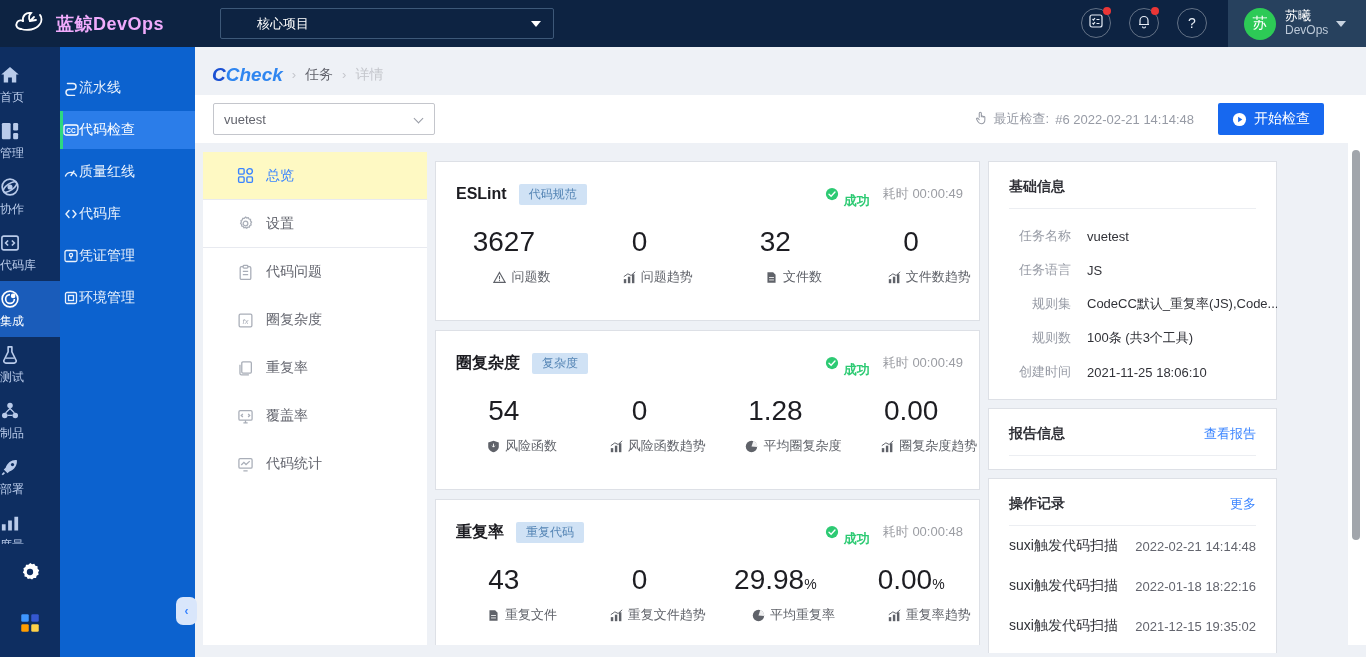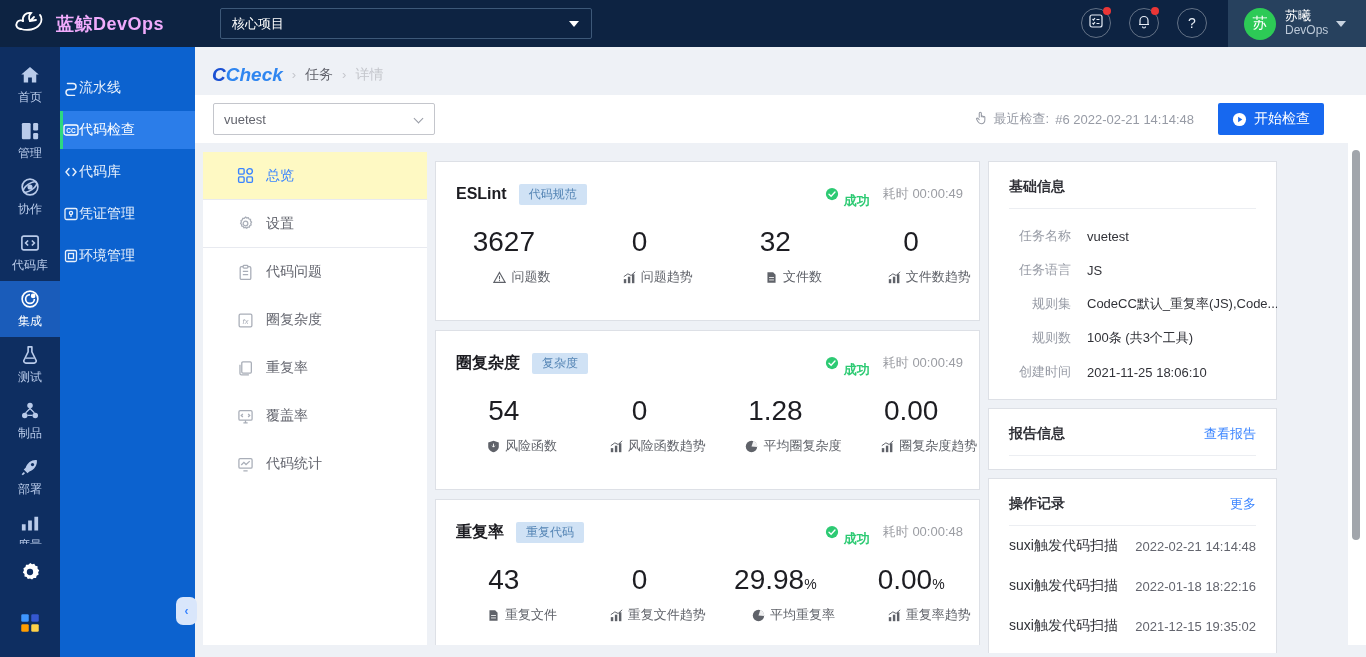--- a/index.html
+++ b/index.html
@@ -4,35 +4,35 @@
 <style>
   * { margin:0; padding:0; box-sizing:border-box; }
   html,body { width:1366px; height:657px; }
   body { font-family:"Liberation Sans","DejaVu Sans",sans-serif; background:#eef1f6; }
   #app { position:relative; width:1366px; height:657px; overflow:hidden; background:#eef1f6; }
 
   
   .topbar { position:absolute; left:0; top:0; width:1366px; height:47px; background:#0d2342; z-index:30; }
   .logo { position:absolute; left:14px; top:0; height:47px; display:flex; align-items:center; gap:8px; color:#fff; }
   .logo-text { font-size:18px; font-weight:600; letter-spacing:.5px; color:#f0abfc; }
-  .proj-select { position:absolute; left:220px; top:8px; width:372px; height:31px; border:1px solid #3d5878; border-radius:2px; display:flex; align-items:center; cursor:pointer; }
+  .proj-select { position:absolute; left:220px; top:8px; width:334px; height:31px; border:1px solid #3d5878; border-radius:2px; display:flex; align-items:center; cursor:pointer;padding-left:25px; }
   .proj-select .lbl { margin-left:11px; font-size:13px; color:#fff; }
   .caret-down { width:0; height:0; border-left:5px solid transparent; border-right:5px solid transparent; border-top:6px solid #fff; position:absolute; right:12px; top:12px; }
   .tb-iconbtn { position:absolute; top:8px; width:30px; height:30px; border:1px solid rgba(255,255,255,.35); border-radius:50%; display:flex; align-items:center; justify-content:center; color:#e8eef7; cursor:pointer; }
   .tb-iconbtn .dot { position:absolute; right:-1px; top:-2px; width:8px; height:8px; border-radius:50%; background:#ea3636; }
   .userbox { position:absolute; left:1228px; top:0; width:138px; height:47px; background:#27415e; display:flex; align-items:center; cursor:pointer; }
   .avatar { width:32px; height:32px; margin-left:16px; border-radius:50%; background:#2dca56; color:#fff; font-size:15px; display:flex; align-items:center; justify-content:center; }
   .user-meta { margin-left:9px; line-height:1.15; }
   .user-name { font-size:13px; color:#fff; }
   .user-org { font-size:12px; color:#bcc9d8; }
   .user-caret { width:0;height:0;border-left:5px solid transparent;border-right:5px solid transparent;border-top:6px solid #c8d3e0; margin-left:8px; }
 
   
   .sb1 { position:absolute; left:0; top:47px; width:60px; height:610px; background:#0e2e61; z-index:20; padding-top:10px; }
-  .sb1-item { width:60px; height:56px; display:flex; flex-direction:column; align-items:center; justify-content:center; gap:4px; color:#b9cbea; font-size:12px; cursor:pointer; }
+  .sb1-item { width:60px; height:56px; display:flex; flex-direction:column; justify-content:center; gap:4px; color:#b9cbea; font-size:12px; cursor:pointer; }
   .sb1-item.active { background:#1a5cba; color:#fff; }
   .sb1-item svg { display:block; }
   .sb1-clip { height:7px; overflow:hidden; }
   .sb1-gear { width:60px; height:42px; display:flex; align-items:center; justify-content:center; color:#fff; cursor:pointer; }
   .sb1-grid { position:absolute; left:0; bottom:24px; width:60px; display:flex; justify-content:center; cursor:pointer; }
 
   
   .sb2 { position:absolute; left:60px; top:47px; width:135px; height:610px; background:#0c62cf; z-index:20; padding-top:22px; }
   .sb2-item { height:38px; margin-bottom:4px; display:flex; align-items:center; color:#e9f1fc; font-size:14px; cursor:pointer; border-left:3px solid transparent; }
   .sb2-item.active { background:#2b7de9; border-left:3px solid #2dd87f; color:#fff; }
@@ -239,20 +239,27 @@
           <path d="M4.5 3.5 h5.5 a3 3 0 0 1 0 6 h-4 a3 3 0 0 0 0 6 h5.5"></path>
         </svg>
       <span>流水线</span>
     </div>
     <div class="sb2-item active">
       <svg width="16" height="16" viewBox="0 0 16 16">
           <rect x="1" y="3" width="14" height="10" rx="2" fill="none" stroke="currentColor" stroke-width="1.3"></rect>
           <text x="8" y="10.5" text-anchor="middle" font-size="6.5" font-weight="bold" fill="currentColor">CC</text>
         </svg>
       <span>代码检查</span>
+    </div>
+    <div class="sb2-item">
+      <svg width="16" height="16" viewBox="0 0 16 16" fill="none" stroke="currentColor" stroke-width="1.4" stroke-linecap="round">
+          <path d="M2.5 12 a6 6 0 0 1 11 0"></path>
+          <path d="M8 11.5 L11 7"></path>
+        </svg>
+      <span>质量红线</span>
     </div>
     <div class="sb2-item">
       <svg width="16" height="16" viewBox="0 0 16 16" fill="none" stroke="currentColor" stroke-width="1.4" stroke-linecap="round">
           <path d="M6 4.5 L3 8 L6 11.5 M10 4.5 L13 8 L10 11.5"></path>
         </svg>
       <span>代码库</span>
     </div>
     <div class="sb2-item">
       <svg width="16" height="16" viewBox="0 0 16 16" fill="none" stroke="currentColor" stroke-width="1.3">
           <rect x="2" y="2.5" width="12" height="11" rx="1.5"></rect>

